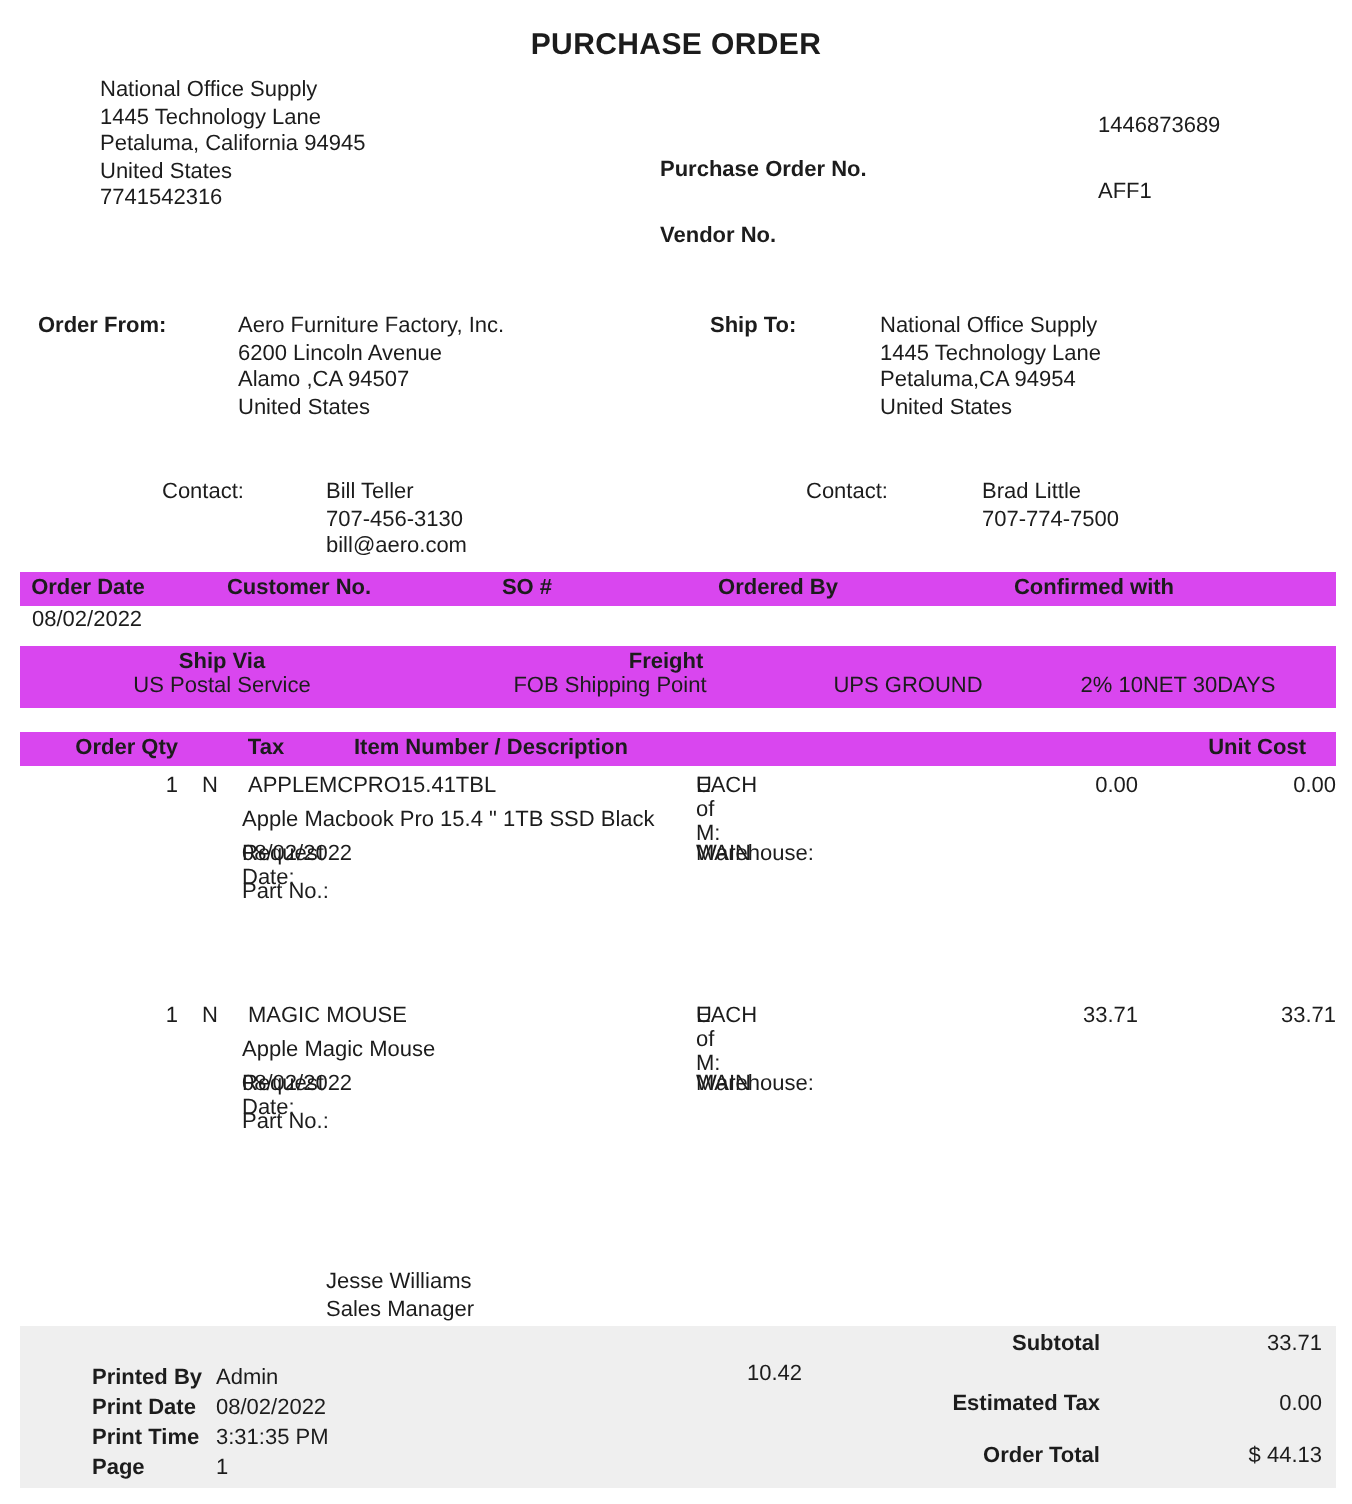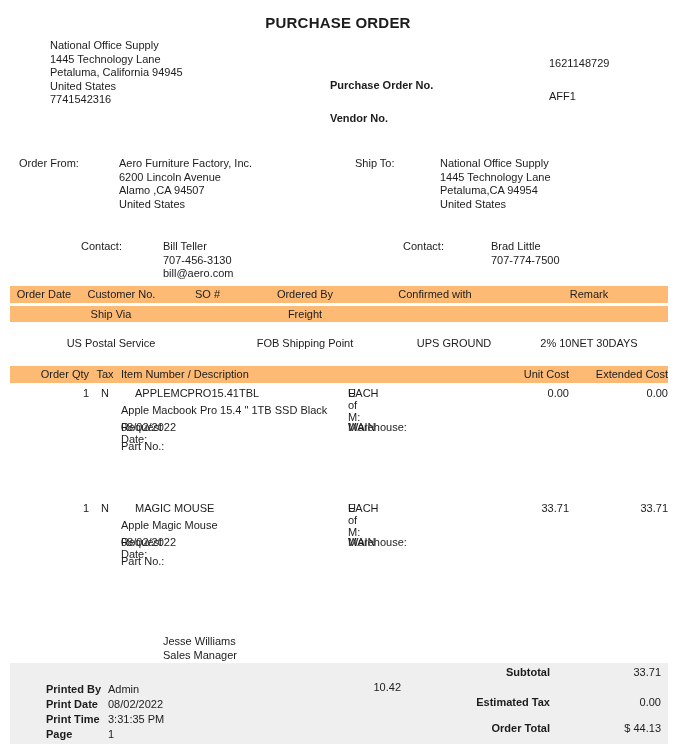--- a/index.html
+++ b/index.html
@@ -8,41 +8,41 @@
     font-family:"Liberation Sans",sans-serif;font-size:11px;color:#1c1c1c;
     overflow:hidden;
   }
   .title{position:absolute;top:14px;left:0;right:0;text-align:center;
     font-size:15px;font-weight:bold;letter-spacing:.2px;}
   .blk{position:absolute;margin-left:40px;}
   .blk div{line-height:13.6px;}
   .company{left:10px;top:39px;}
   .meta-label{position:absolute;left:330px;width:213px;text-align:left;font-weight:bold;margin-top:22px;}
   .meta-value{position:absolute;left:549px;}
-  .sec-label{position:absolute;top:157px;font-weight:normal;}
+  .sec-label{position:absolute;top:157px;font-weight:bold;}
   .plain{position:absolute;}
-  .band{position:absolute;left:10px;width:658px;background:#fdba74;display:grid;
-    font-weight:normal;text-align:center;}
+  .band{position:absolute;left:10px;width:658px;background:#d946ef;display:grid;
+    font-weight:bold;text-align:center;gap:28px;}
   .band1{top:286px;height:17px;line-height:17px;
     grid-template-columns:68px 87px 85px 110px 150px 158px;}
-  .band2{top:306px;height:16px;line-height:16px;
+  .band2{top:323px;height:31px;line-height:16px;
     grid-template-columns:202px 186px 112px 158px;}
   .grid2vals{position:absolute;left:10px;top:336px;width:658px;display:grid;
     grid-template-columns:202px 186px 112px 158px;text-align:center;line-height:15px;}
   .items-band{top:366px;height:17px;line-height:17px;
     grid-template-columns:79px 32px 320px 128px 99px;}
   .items-band .c-qty{text-align:right;}
   .items-band .c-tax{text-align:center;}
   .items-band .c-item{text-align:left;}
   .items-band .c-unit,.items-band .c-ext{text-align:right;}
   .item{position:absolute;left:0;width:676px;height:72px;}
   .item span{position:absolute;}
   .i-qty{left:10px;width:79px;text-align:right;}
   .i-tax{left:89px;width:32px;text-align:center;}
-  .i-num{left:135px;text-align:right;}
+  .i-num{left:124px;text-align:right;}
   .i-uom{left:348px;}
   .i-unit{left:441px;width:128px;text-align:right;}
   .i-ext{left:569px;width:99px;text-align:right;}
   .i-desc{left:121px;top:17px;}
   .i-req{left:121px;top:34px;}
   .i-wh{left:348px;top:34px;}
   .i-part{left:121px;top:53px;}
   .footer{position:absolute;left:10px;top:663px;width:658px;height:81px;background:#efefef;}
   .pi{position:absolute;left:8px;padding-left:28px;}
   .pi .pl{display:inline-block;width:62px;font-weight:bold;}
@@ -59,21 +59,21 @@
 
   <div class="blk company">
     <div>National Office Supply</div>
     <div>1445 Technology Lane</div>
     <div>Petaluma, California 94945</div>
     <div>United States</div>
     <div>7741542316</div>
   </div>
 
   <div class="meta-label" style="top:57px">Purchase Order No.</div>
-  <div class="meta-value" style="top:57px">1621148729</div>
+  <div class="meta-value" style="top:57px">1446873689</div>
   <div class="meta-label" style="top:90px">Vendor No.</div>
   <div class="meta-value" style="top:90px">AFF1</div>
 
   <div class="sec-label" style="left:19px">Order From:</div>
   <div class="blk" style="left:79px;top:157px">
     <div>Aero Furniture Factory, Inc.</div>
     <div>6200 Lincoln Avenue</div>
     <div>Alamo ,CA 94507</div>
     <div>United States</div>
   </div>

